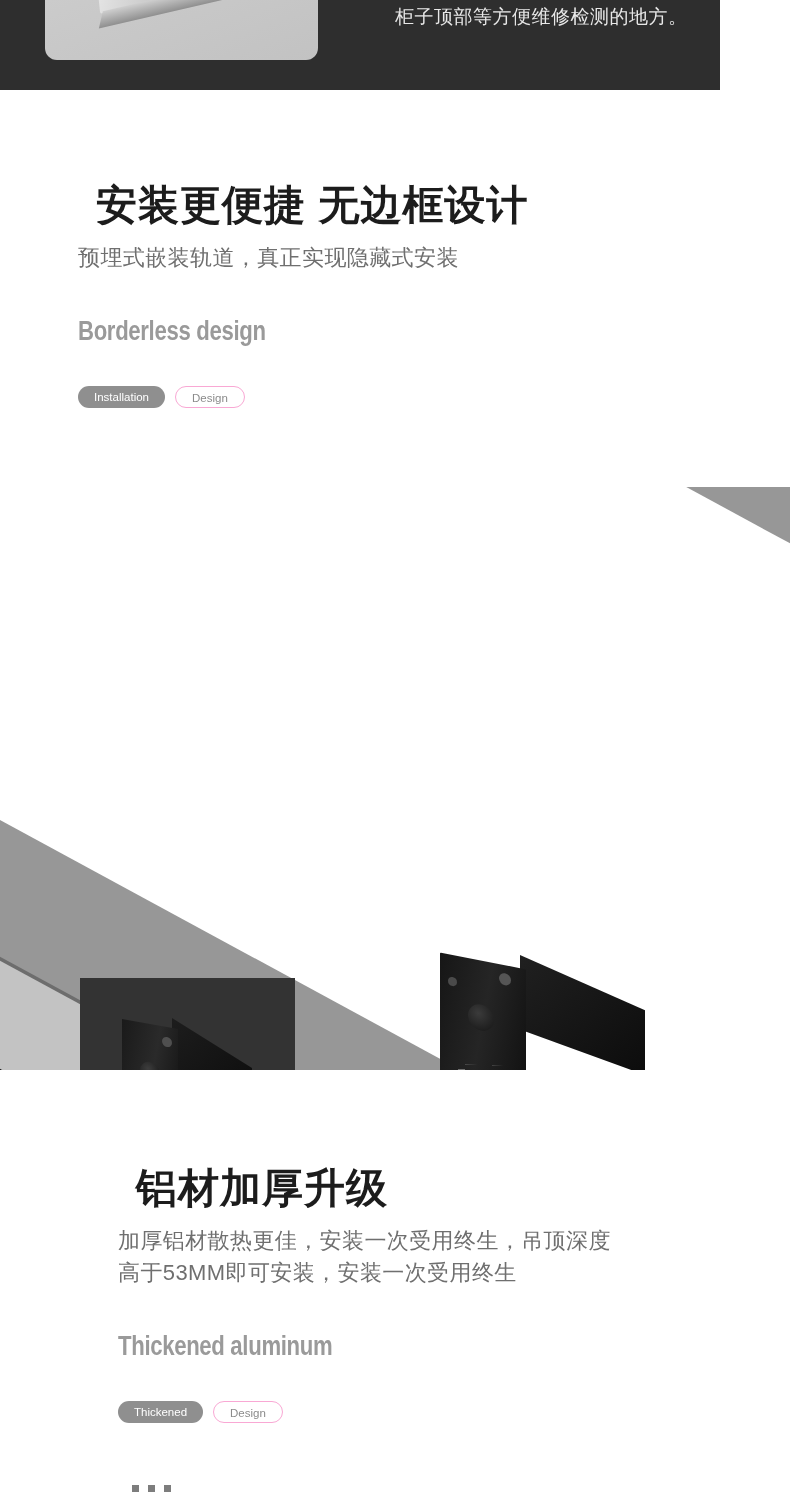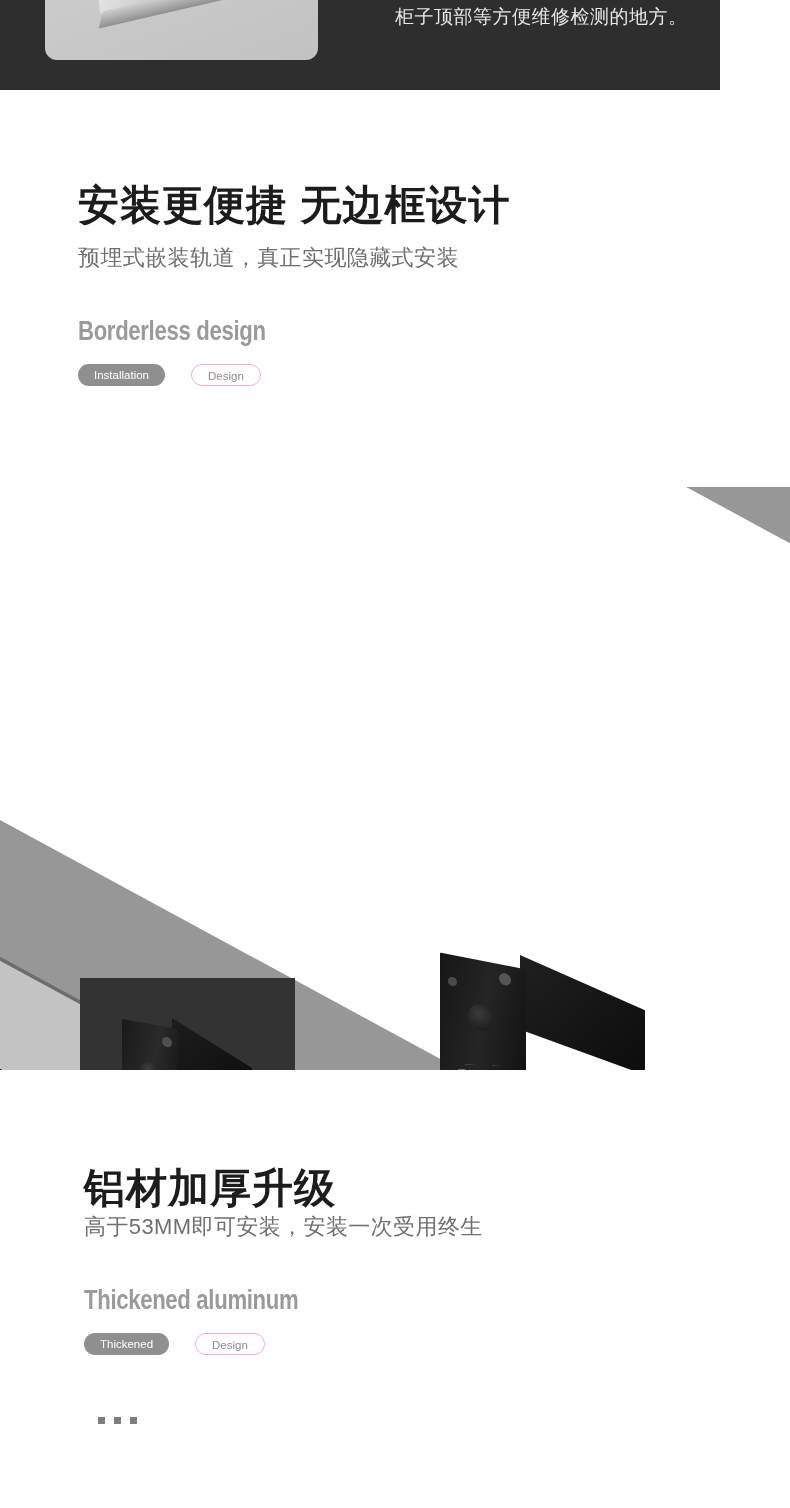--- a/index.html
+++ b/index.html
@@ -75,38 +75,39 @@
   }
 
   
   .sec1-head { position: relative; padding: 93px 0 0 78px; background: #fff; height: 397px; }
   .cn-title {
     font-size: 41px;
     font-weight: bold;
     color: #1c1c1c;
     letter-spacing: 1px;
     line-height: 1.08;
+    margin-left: 18px;
   }
   .cn-sub {
     margin-top: 16px;
     font-size: 22px;
     color: #6f6f6f;
     letter-spacing: 0.4px;
   }
   .en-title {
     margin-top: 43px;
     font-size: 27px;
     font-weight: bold;
     color: #9a9a9a;
     letter-spacing: -0.4px;
     transform: scaleX(0.82);
     transform-origin: left center;
     font-stretch: condensed;
   }
-  .tag-row { margin-top: 17px; display: flex; gap: 26px; align-items: center; }
+  .tag-row { margin-top: 39px; display: flex; gap: 10px; align-items: center; }
   .tag {
     height: 22px;
     line-height: 22px;
     border-radius: 11px;
     font-size: 11.5px;
     padding: 0 16px;
     white-space: nowrap;
   }
   .tag.filled { background: #8f8f8f; color: #ffffff; }
   .tag.outline { background: transparent; color: #8b8b8b; border: 1px solid #f9a8d4; }
@@ -201,21 +202,21 @@
   }
   .inset .brk .kn { position: absolute; left: 18px; top: 38px; width: 20px; height: 20px; border-radius: 50%; background: radial-gradient(circle at 40% 35%, #3d3d3d, #131313); }
   .inset .brk .sc { position: absolute; left: 40px; top: 10px; width: 10px; height: 10px; border-radius: 50%; background: #4f4f4f; }
   .inset .wing {
     position: absolute; left: 92px; top: 40px; width: 80px; height: 96px;
     background: linear-gradient(140deg, #1d1d1d, #0b0b0b);
     clip-path: polygon(0 0, 100% 52%, 100% 100%, 0 58%);
   }
 
   
-  .sec2 { position: relative; padding: 96px 0 0 84px; background: #fff; }
+  .sec2 { position: relative; padding: 96px 0 0 118px; background: #fff; }
   .dots { margin-top: 62px; display: flex; gap: 9px; margin-left: 14px; }
   .dots i { width: 7px; height: 7px; background: #7d7d7d; display: block; }
 </style>
 </head>
 <body>
 
 <div class="dark-strip">
   <div class="psu-card">
     <div class="psu">
       <div class="psu-top"></div>
@@ -264,20 +265,21 @@
       <span class="kn"></span>
 
     </div>
 
   </div>
 
 </div>
 
 <div class="sec2">
   <div class="cn-title">铝材加厚升级</div>
+  <div class="cn-sub">加厚铝材散热更佳，安装一次受用终生，吊顶深度</div>
   <div class="cn-sub" style="margin-top:2px;">高于53MM即可安装，安装一次受用终生</div>
   <div class="en-title">Thickened aluminum</div>
   <div class="tag-row">
     <span class="tag filled">Thickened</span>
     <span class="tag outline">Design</span>
   </div>
   <div class="dots">
     <i></i>
     <i></i>
     <i></i>

